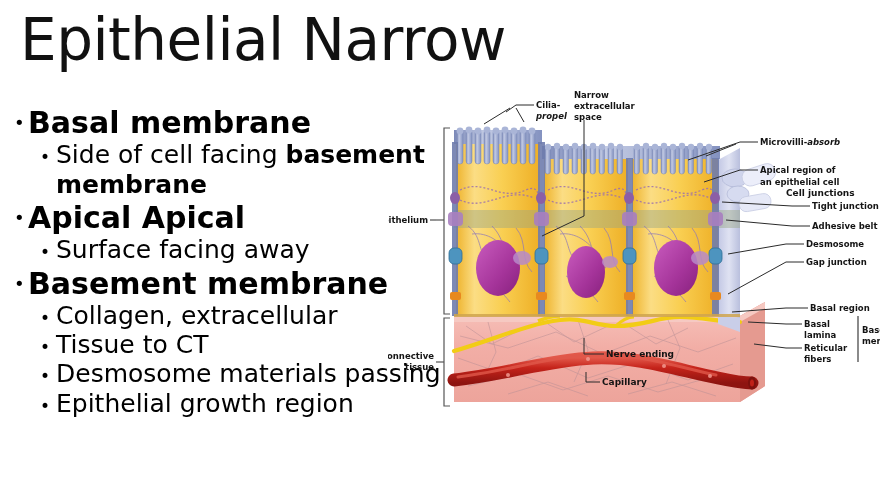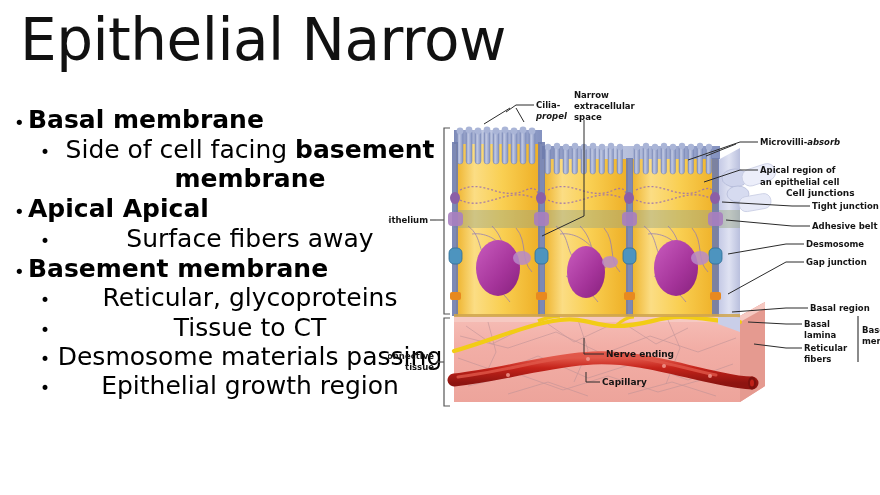--- a/index.html
+++ b/index.html
@@ -41,32 +41,31 @@
     flex: 0 0 auto;
     font-size: 20px;
     line-height: 1;
     color: #000;
   }
   .bullet-text { flex: 1 1 auto; }
 
   .lvl1 { margin-top: 1px; }
   .lvl1 .bullet-mark { width: 14px; padding-top: 9px; font-size: 18px; }
   .lvl1 .bullet-text {
-    font-size: 25px;
+    font-size: 30px;
     font-weight: bold;
     line-height: 1.18;
   }
 
   .lvl2 { margin-top: 0px; padding-left: 26px; }
   .lvl2 .bullet-mark { width: 16px; padding-top: 9px; font-size: 17px; }
   .lvl2 .bullet-text {
     font-size: 25px;
     font-weight: 400;
     line-height: 1.17;
-    text-align: center;
   }
   .lvl2 .bullet-text b { font-weight: bold; }
 
   
   #figure {
     position: absolute;
     left: 388px; top: 86px;
     width: 492px; height: 330px;
   }
   #figure svg { display: block; }
@@ -88,31 +87,31 @@
     <span class="bullet-text"><span>Side of cell facing </span><b>basement membrane</b></span>
   </div>
 
   <div class="bullet-row lvl1">
     <span class="bullet-mark">•</span>
     <span class="bullet-text">Apical Apical</span>
   </div>
 
   <div class="bullet-row lvl2">
     <span class="bullet-mark">•</span>
-    <span class="bullet-text">Surface fibers away</span>
+    <span class="bullet-text">Surface facing away</span>
   </div>
 
   <div class="bullet-row lvl1">
     <span class="bullet-mark">•</span>
     <span class="bullet-text">Basement membrane</span>
   </div>
 
   <div class="bullet-row lvl2">
     <span class="bullet-mark">•</span>
-    <span class="bullet-text">Reticular, glycoproteins</span>
+    <span class="bullet-text">Collagen, extracellular</span>
   </div>
 
   <div class="bullet-row lvl2">
     <span class="bullet-mark">•</span>
     <span class="bullet-text">Tissue to CT</span>
   </div>
 
   <div class="bullet-row lvl2">
     <span class="bullet-mark">•</span>
     <span class="bullet-text">Desmosome materials passing</span>

